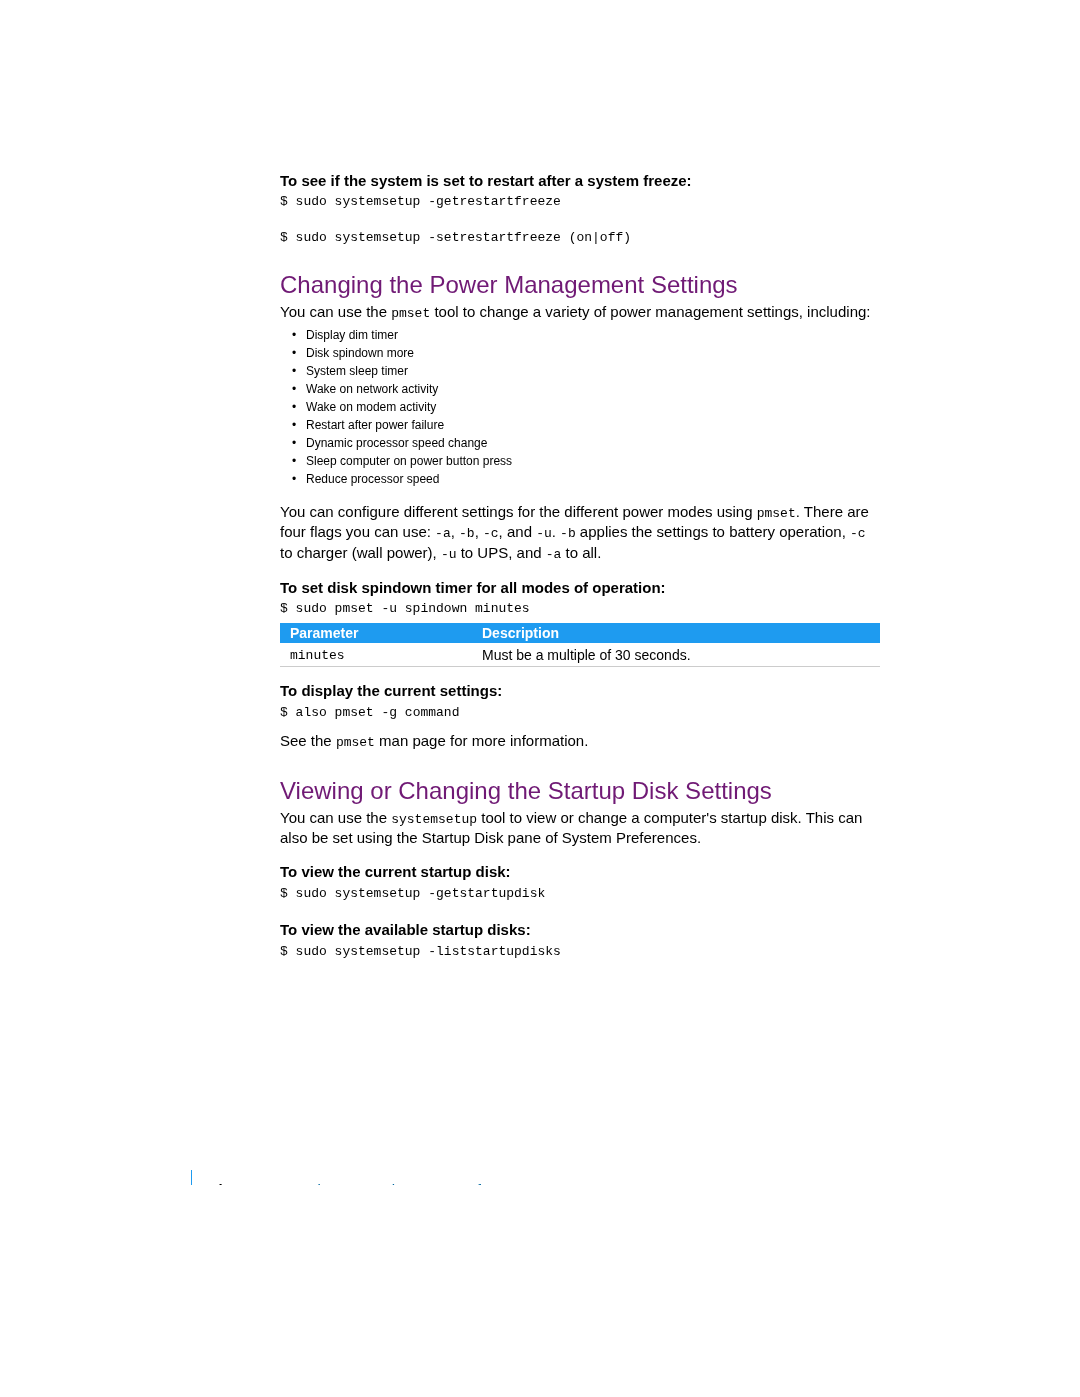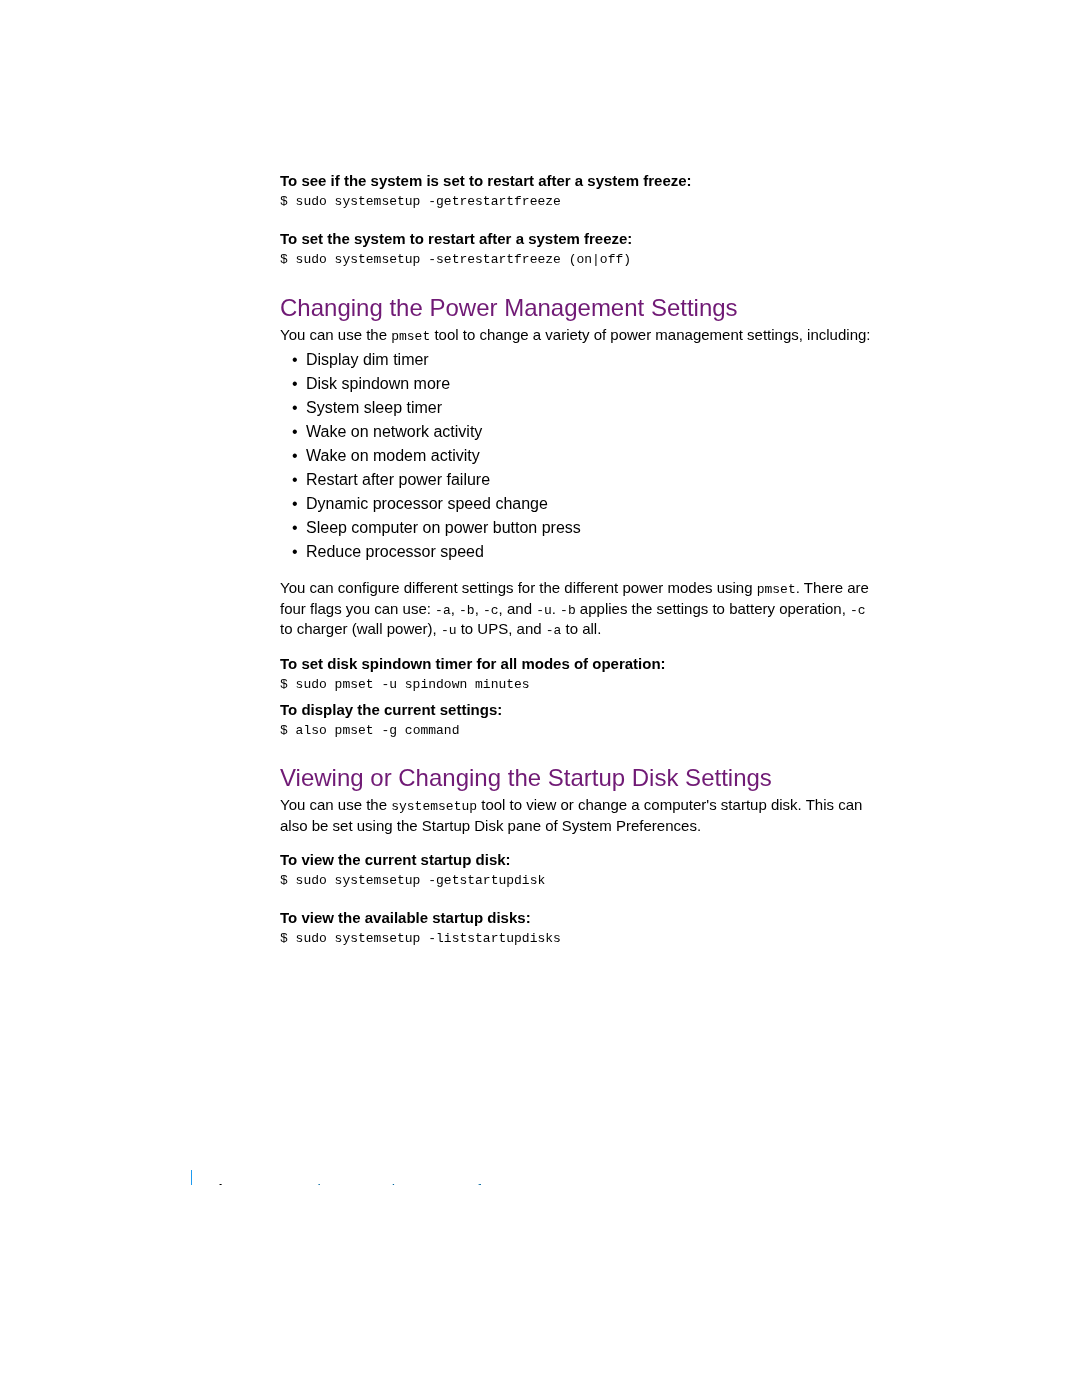--- a/index.html
+++ b/index.html
@@ -56,21 +56,21 @@
     line-height: 1.25;
   }
   ul.bullets {
     list-style: none;
     padding: 0 0 0 12px;
     margin: 3px 0 14px 0;
   }
   ul.bullets li {
     position: relative;
     padding-left: 14px;
-    font-size: 16px;
+    font-size: 12px;
     line-height: 1.5;
   }
   ul.bullets li::before {
     content: "•";
     position: absolute;
     left: 0;
     top: 0;
   }
   table.param {
     width: 100%;
@@ -116,21 +116,20 @@
 </style>
 </head>
 <body>
 
 <div class="page">
   <div class="content">
 
     <div class="subhead">To see if the system is set to restart after a system freeze:</div>
     <div class="code">$ sudo systemsetup -getrestartfreeze</div>
 
-    <div class="subhead">To set the system to restart after a system freeze:</div>
     <div class="code">$ sudo systemsetup -setrestartfreeze (on|off)</div>
 
     <div class="h2">Changing the Power Management Settings</div>
     <p class="bodytext">
       <span>You can use the </span><span class="code-inline">pmset</span><span> tool to change a variety of power management settings, including:</span>
     </p>
 
     <ul class="bullets">
       <li>Display dim timer</li>
       <li>Disk spindown more</li>
@@ -145,26 +144,41 @@
 
     <p class="bodytext" style="margin-bottom:14px">
       <span>You can configure different settings for the different power modes using </span><span class="code-inline">pmset</span><span>. There are four flags you can use:  </span><span class="code-inline">-a</span><span>, </span><span class="code-inline">-b</span><span>, </span><span class="code-inline">-c</span><span>, and </span><span class="code-inline">-u</span><span>. </span><span class="code-inline">-b</span><span> applies the settings to battery operation, </span><span class="code-inline">-c</span><span> to charger (wall power), </span><span class="code-inline">-u</span><span> to UPS, and </span><span class="code-inline">-a</span><span> to all.</span>
     </p>
 
     <div class="subhead">To set disk spindown timer for all modes of operation:</div>
     <div class="code" style="margin-bottom:6px">
       <span>$ sudo pmset -u spindown </span><span class="code-italic">minutes</span>
     </div>
 
+    <table class="param">
+      <tbody>
+          <tr>
+        <th style="width:32%">Parameter</th>
+        <th>Description</th>
+      </tr>
+      <tr>
+        <td><span class="code-italic">minutes</span></td>
+        <td>Must be a multiple of 30 seconds.</td>
+      </tr>
+    </tbody>
+      </table>
 
     <div class="subhead">To display the current settings:</div>
     <div class="code" style="margin-bottom:10px">
       <span>$ also pmset -g </span><span class="code-italic">command</span>
     </div>
 
+    <p class="bodytext" style="margin-bottom:24px">
+      <span>See the </span><span class="code-inline">pmset</span><span> man page for more information.</span>
+    </p>
 
     <div class="h2">Viewing or Changing the Startup Disk Settings</div>
     <p class="bodytext" style="margin-bottom:14px">
       <span>You can use the </span><span class="code-inline">systemsetup</span><span> tool to view or change a computer's startup disk. This can also be set using the Startup Disk pane of System Preferences.</span>
     </p>
 
     <div class="subhead">To view the current startup disk:</div>
     <div class="code">$ sudo systemsetup -getstartupdisk</div>
 
     <div class="subhead">To view the available startup disks:</div>

